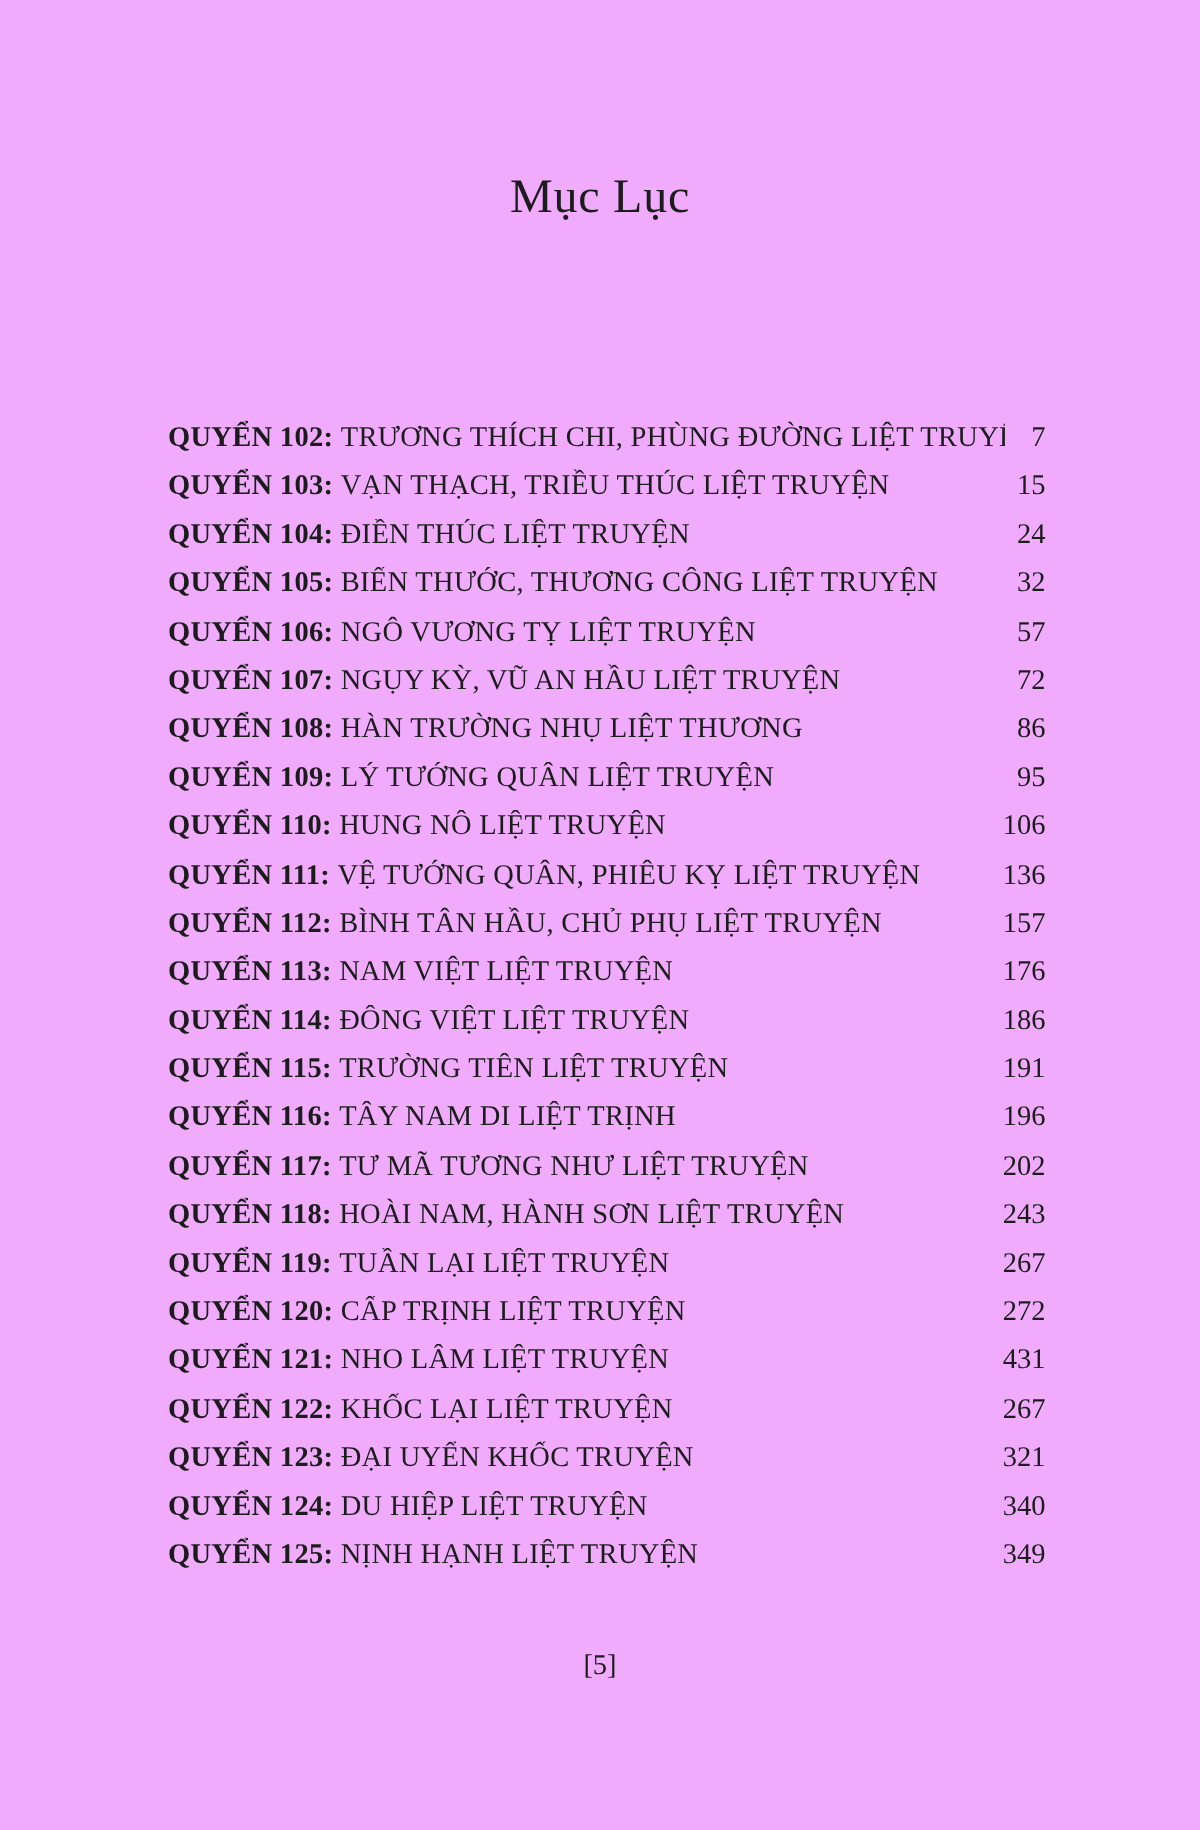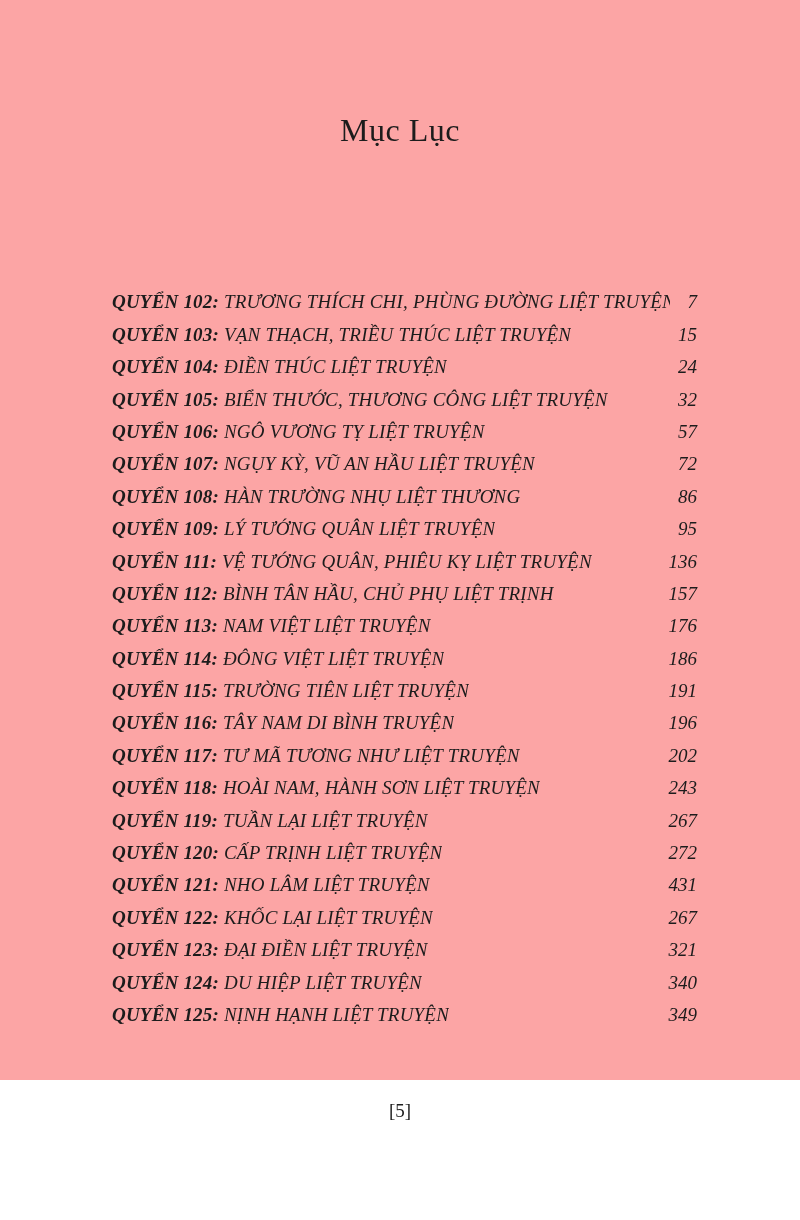--- a/index.html
+++ b/index.html
@@ -9,22 +9,22 @@
     height: 1220px;
     background: #ffffff;
     font-family: "Liberation Serif", "DejaVu Serif", serif;
     color: #1c1c1c;
     overflow: hidden;
   }
 
   .page {
     position: relative;
     width: 800px;
-    height: 1080px;
-    background: #fca5a5;
+    height: 1220px;
+    background: #f0abfc;
   }
 
   .title {
     position: absolute;
     top: 112px;
     left: 0;
     right: 0;
     text-align: center;
     font-size: 32px;
     font-weight: 400;
@@ -33,25 +33,24 @@
 
   .toc {
     position: absolute;
     top: 281px;
     left: 112px;
     right: 103px;
   }
 
   .toc-row {
     display: flex;
-    align-items: flex-end;
+    align-items: flex-start;
     height: 32.4px;
     white-space: nowrap;
     font-size: 19px;
-    font-style: italic;
   }
 
   .toc-label {
     font-weight: 700;
     letter-spacing: 0.2px;
   }
 
   .toc-title {
     font-weight: 400;
     letter-spacing: 0.2px;
@@ -122,30 +121,35 @@
     <span class="toc-title">HÀN TRƯỜNG NHỤ LIỆT THƯƠNG</span>
     <span class="toc-page">86</span>
   </div>
 
   <div class="toc-row">
     <span class="toc-label">QUYỂN 109:&nbsp;</span>
     <span class="toc-title">LÝ TƯỚNG QUÂN LIỆT TRUYỆN</span>
     <span class="toc-page">95</span>
   </div>
 
+  <div class="toc-row">
+    <span class="toc-label">QUYỂN 110:&nbsp;</span>
+    <span class="toc-title">HUNG NÔ LIỆT TRUYỆN</span>
+    <span class="toc-page">106</span>
+  </div>
 
   <div class="toc-row">
     <span class="toc-label">QUYỂN 111:&nbsp;</span>
     <span class="toc-title">VỆ TƯỚNG QUÂN, PHIÊU KỴ LIỆT TRUYỆN</span>
     <span class="toc-page">136</span>
   </div>
 
   <div class="toc-row">
     <span class="toc-label">QUYỂN 112:&nbsp;</span>
-    <span class="toc-title">BÌNH TÂN HẦU, CHỦ PHỤ LIỆT TRỊNH</span>
+    <span class="toc-title">BÌNH TÂN HẦU, CHỦ PHỤ LIỆT TRUYỆN</span>
     <span class="toc-page">157</span>
   </div>
 
   <div class="toc-row">
     <span class="toc-label">QUYỂN 113:&nbsp;</span>
     <span class="toc-title">NAM VIỆT LIỆT TRUYỆN</span>
     <span class="toc-page">176</span>
   </div>
 
   <div class="toc-row">
@@ -155,21 +159,21 @@
   </div>
 
   <div class="toc-row">
     <span class="toc-label">QUYỂN 115:&nbsp;</span>
     <span class="toc-title">TRƯỜNG TIÊN LIỆT TRUYỆN</span>
     <span class="toc-page">191</span>
   </div>
 
   <div class="toc-row">
     <span class="toc-label">QUYỂN 116:&nbsp;</span>
-    <span class="toc-title">TÂY NAM DI BÌNH TRUYỆN</span>
+    <span class="toc-title">TÂY NAM DI LIỆT TRỊNH</span>
     <span class="toc-page">196</span>
   </div>
 
   <div class="toc-row">
     <span class="toc-label">QUYỂN 117:&nbsp;</span>
     <span class="toc-title">TƯ MÃ TƯƠNG NHƯ LIỆT TRUYỆN</span>
     <span class="toc-page">202</span>
   </div>
 
   <div class="toc-row">
@@ -197,21 +201,21 @@
   </div>
 
   <div class="toc-row">
     <span class="toc-label">QUYỂN 122:&nbsp;</span>
     <span class="toc-title">KHỐC LẠI LIỆT TRUYỆN</span>
     <span class="toc-page">267</span>
   </div>
 
   <div class="toc-row">
     <span class="toc-label">QUYỂN 123:&nbsp;</span>
-    <span class="toc-title">ĐẠI ĐIỀN LIỆT TRUYỆN</span>
+    <span class="toc-title">ĐẠI UYỂN KHỐC TRUYỆN</span>
     <span class="toc-page">321</span>
   </div>
 
   <div class="toc-row">
     <span class="toc-label">QUYỂN 124:&nbsp;</span>
     <span class="toc-title">DU HIỆP LIỆT TRUYỆN</span>
     <span class="toc-page">340</span>
   </div>
 
   <div class="toc-row">

